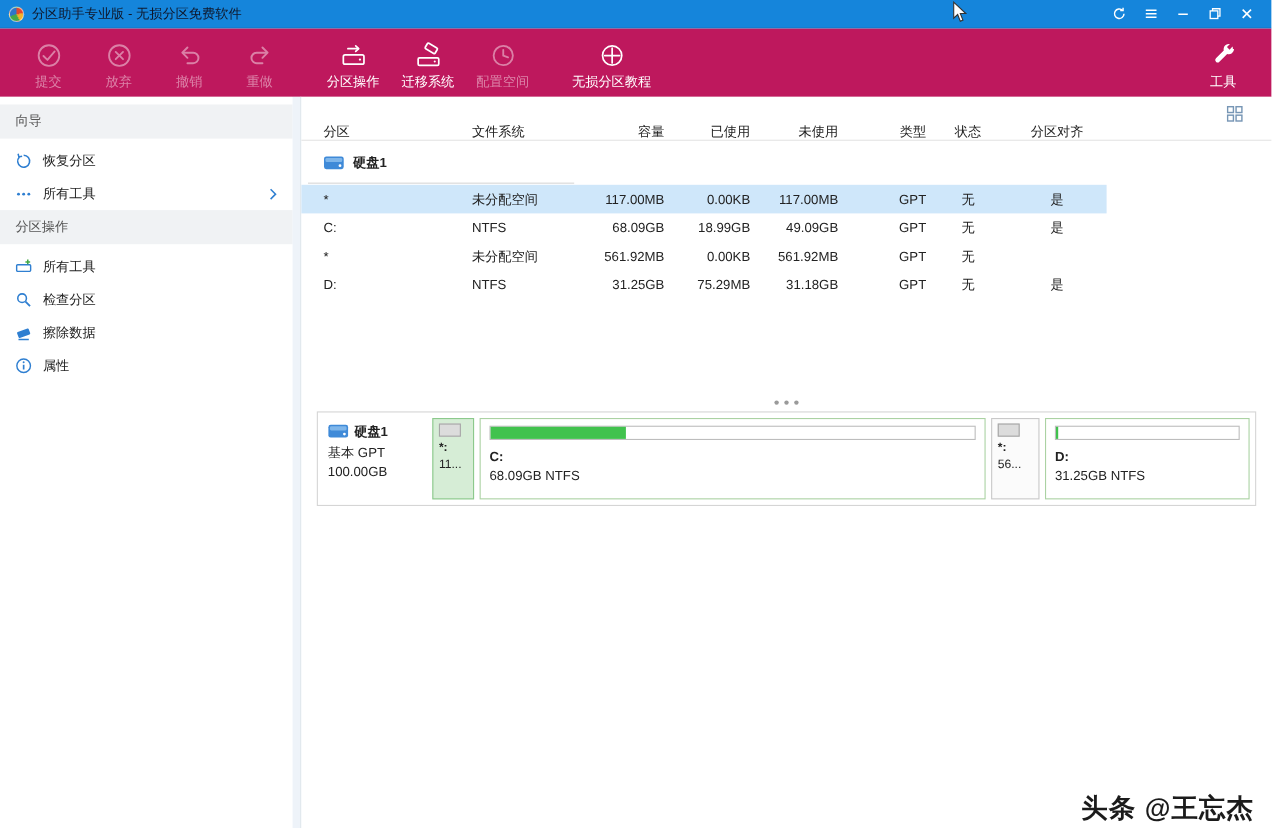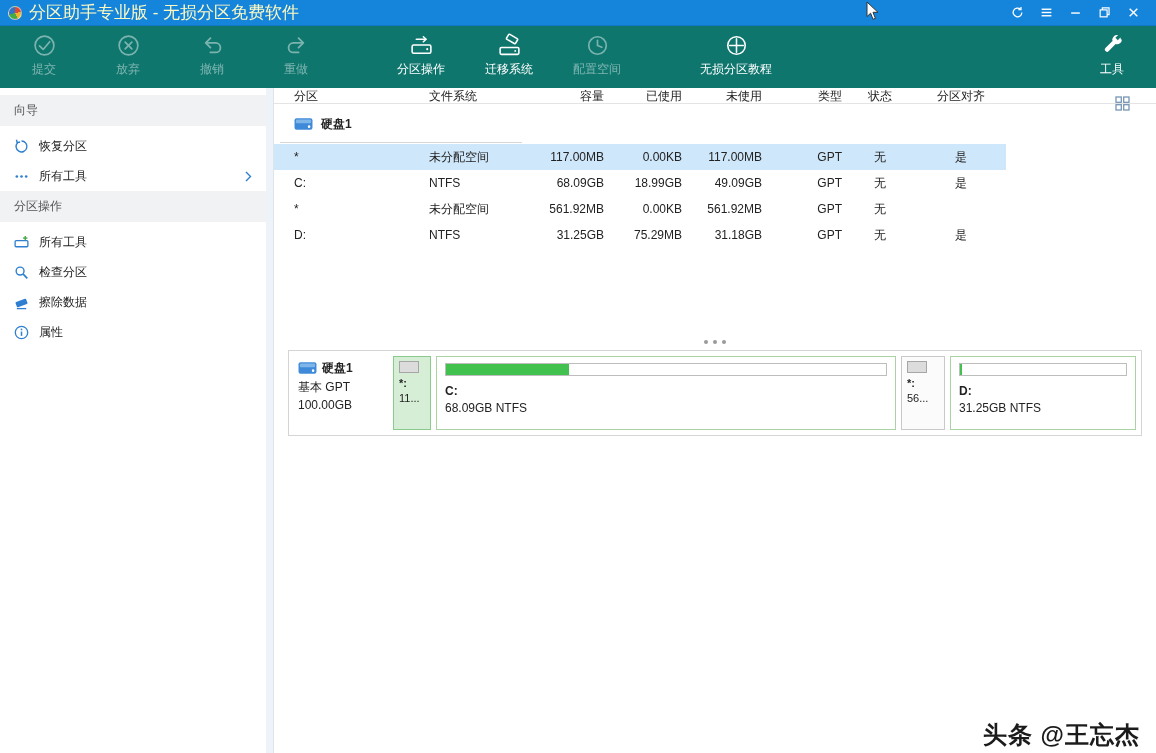--- a/index.html
+++ b/index.html
@@ -6,26 +6,26 @@
   html,body { width:1156px; height:753px; }
   body { font-family:"Liberation Sans","DejaVu Sans",sans-serif; font-size:12px; color:#222;
          background:#fff; overflow:hidden; position:relative; }
 
   
   .titlebar { height:26px; background:#1585db; display:flex; align-items:center;
               padding:0 8px; gap:7px; border-bottom:1px solid rgba(0,0,0,.10); }
   .logo { width:14px; height:14px; border-radius:50%; flex:none;
           background:conic-gradient(#e0492f 0 22%, #f2b22b 22% 42%, #45a947 42% 70%, #2e76c9 70% 100%);
           border:1px solid rgba(255,255,255,.55); }
-  .wtitle { color:#fef9c3; font-size:17px; white-space:nowrap; }
+  .wtitle { color:#0f172a; font-size:12px; white-space:nowrap; }
   .win-controls { margin-left:auto; display:flex; align-items:center; }
   .win-btn { width:29px; height:22px; display:flex; align-items:center; justify-content:center; }
 
   
-  .toolbar { height:62px; background:#0f766e; display:flex; align-items:flex-start; padding:0 12px;gap:20px; }
+  .toolbar { height:62px; background:#be185d; display:flex; align-items:center; padding:0 12px; }
   .tb-btn { min-width:64px; padding:7px 10px 0; display:flex; flex-direction:column;
             align-items:center; gap:3px; color:#fff; cursor:default; }
   .tb-btn svg { width:25px; height:25px; }
   .tb-btn .lbl { font-size:12px; white-space:nowrap; }
   .tb-btn.disabled { opacity:.45; }
   .tb-sep { width:1px; background:rgba(255,255,255,.35); margin:11px 9px; }
   .tb-spacer { flex:1; }
 
   
   .main { display:flex; height:665px; }
@@ -34,21 +34,21 @@
   .sec-title { background:#f0f2f4; color:#555; padding:7px 14px; margin-bottom:5px; }
   .sec2 { }
   .side-item { height:30px; display:flex; align-items:center; gap:10px; padding:0 14px; }
   .side-item svg.it { width:15px; height:15px; flex:none; }
   .chev { margin-left:auto; width:7px; height:11px; }
 
   
   .content { flex:1; display:flex; flex-direction:column; position:relative; background:#fff; }
   .grid7 { display:grid; grid-template-columns:135px 105px 70px 78px 80px 80px 76px 86px;
            padding-left:20px; align-items:center; }
-  .tbl-head { height:16px; border-bottom:1px solid #e4e4e4; }
+  .tbl-head { height:16px; border-bottom:1px solid #e4e4e4;margin-top:24px; }
   .cr { text-align:right; } .cc { text-align:center; }
   .layout-btn { position:absolute; top:8px; right:26px; width:15px; height:15px; }
 
   .group-row { height:40px; display:flex; align-items:center; gap:8px; padding-left:20px;
                font-weight:bold; position:relative; }
   .group-row::after { content:""; position:absolute; left:6px; bottom:1px; width:242px;
                       border-bottom:1px solid #d6d6d6; }
 
   .tbl-row { height:26px; width:732px; }
   .tbl-row.selected { background:#cfe7fa; }

